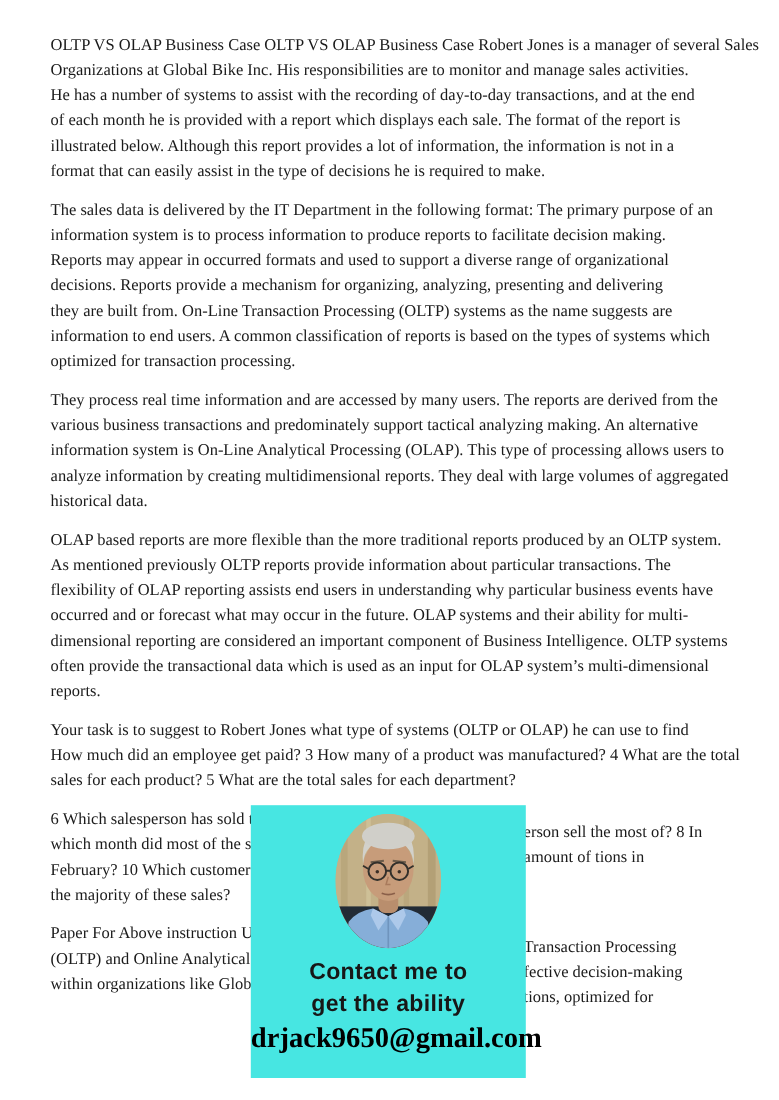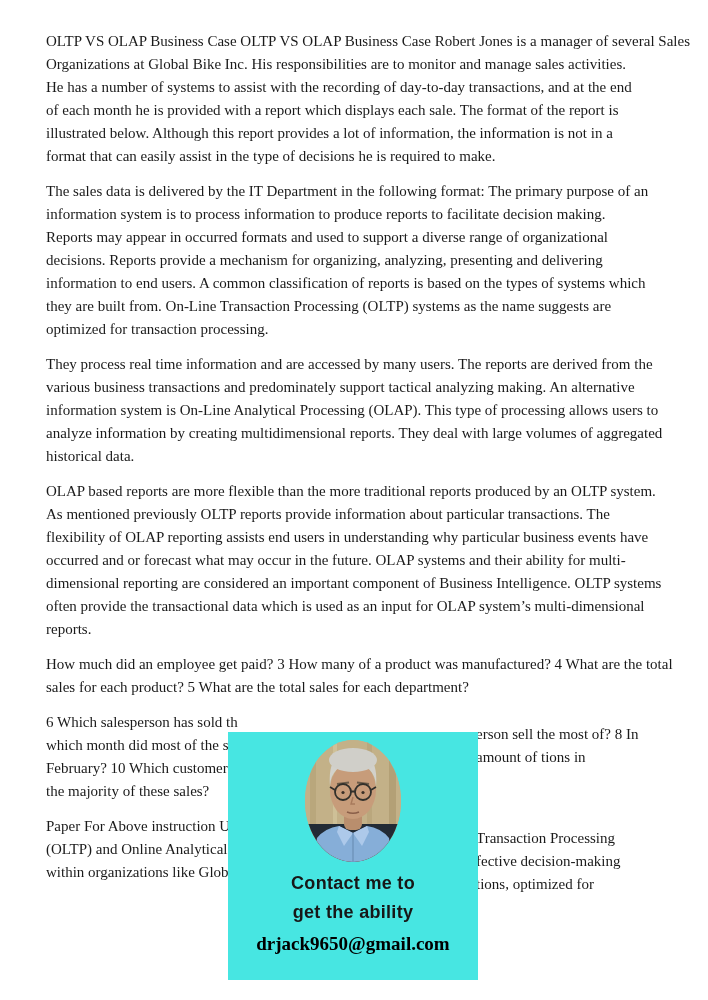--- a/index.html
+++ b/index.html
@@ -14,25 +14,25 @@
     position:absolute;left:228px;top:732px;width:250px;height:248px;
     background:#47e6e2;text-align:center;z-index:5;
   }
   .oval{
     width:96px;height:122px;margin:8px auto 0;border-radius:50%;
     overflow:hidden;background:#c3b188;position:relative;
   }
   .oval svg{display:block;}
   .heading{
     margin-top:7px;font-family:"Liberation Sans",sans-serif;font-weight:700;
-    font-size:18px;line-height:29px;color:#171717;letter-spacing:0.3px;
+    font-size:21px;line-height:29px;color:#171717;letter-spacing:0.3px;
   }
   .email{
     margin-top:4px;font-family:"Liberation Serif",serif;font-weight:700;
-    font-size:19px;line-height:26px;color:#000000;
+    font-size:26px;line-height:26px;color:#000000;
   }
 </style>
 </head>
 <body>
 
 <div class="page" style="background: rgb(255, 255, 255);">
 
   <div class="doc" style="color: rgb(26, 26, 26);">
       <div class="paragraph">
         <div class="line">OLTP VS OLAP Business Case OLTP VS OLAP Business Case Robert Jones is a manager of several Sales</div>
@@ -40,41 +40,42 @@
         <div class="line">He has a number of systems to assist with the recording of day-to-day transactions, and at the end</div>
         <div class="line">of each month he is provided with a report which displays each sale. The format of the report is</div>
         <div class="line">illustrated below. Although this report provides a lot of information, the information is not in a</div>
         <div class="line">format that can easily assist in the type of decisions he is required to make.</div>
       </div>
       <div class="paragraph">
         <div class="line">The sales data is delivered by the IT Department in the following format: The primary purpose of an</div>
         <div class="line">information system is to process information to produce reports to facilitate decision making.</div>
         <div class="line">Reports may appear in occurred formats and used to support a diverse range of organizational</div>
         <div class="line">decisions. Reports provide a mechanism for organizing, analyzing, presenting and delivering</div>
+        <div class="line">they are built from. On-Line Transaction Processing (OLTP) systems as the name suggests are</div>
         <div class="line">information to end users. A common classification of reports is based on the types of systems which</div>
-        <div class="line">they are built from. On-Line Transaction Processing (OLTP) systems as the name suggests are</div>
         <div class="line">optimized for transaction processing.</div>
       </div>
       <div class="paragraph">
         <div class="line">They process real time information and are accessed by many users. The reports are derived from the</div>
         <div class="line">various business transactions and predominately support tactical analyzing making. An alternative</div>
         <div class="line">information system is On-Line Analytical Processing (OLAP). This type of processing allows users to</div>
         <div class="line">analyze information by creating multidimensional reports. They deal with large volumes of aggregated</div>
         <div class="line">historical data.</div>
       </div>
       <div class="paragraph">
         <div class="line">OLAP based reports are more flexible than the more traditional reports produced by an OLTP system.</div>
         <div class="line">As mentioned previously OLTP reports provide information about particular transactions. The</div>
         <div class="line">flexibility of OLAP reporting assists end users in understanding why particular business events have</div>
         <div class="line">occurred and or forecast what may occur in the future. OLAP systems and their ability for multi-</div>
         <div class="line">dimensional reporting are considered an important component of Business Intelligence. OLTP systems</div>
         <div class="line">often provide the transactional data which is used as an input for OLAP system’s multi-dimensional</div>
         <div class="line">reports.</div>
       </div>
       <div class="paragraph">
+        <div class="line">Your task is to suggest to Robert Jones what type of systems (OLTP or OLAP) he can use to find</div>
         <div class="line">How much did an employee get paid? 3 How many of a product was manufactured? 4 What are the total</div>
         <div class="line">sales for each product? 5 What are the total sales for each department?</div>
       </div>
       <div class="paragraph">
         <div class="line"><span class="frag-left">6 Which salesperson has sold th</span><span class="frag-right">erson sell the most of? 8 In</span></div>
         <div class="line"><span class="frag-left">which month did most of the sal</span><span class="frag-right">amount of tions in</span></div>
         <div class="line"><span class="frag-left">February? 10 Which customer s</span></div>
         <div class="line">the majority of these sales?</div>
       </div>
       <div class="paragraph">

